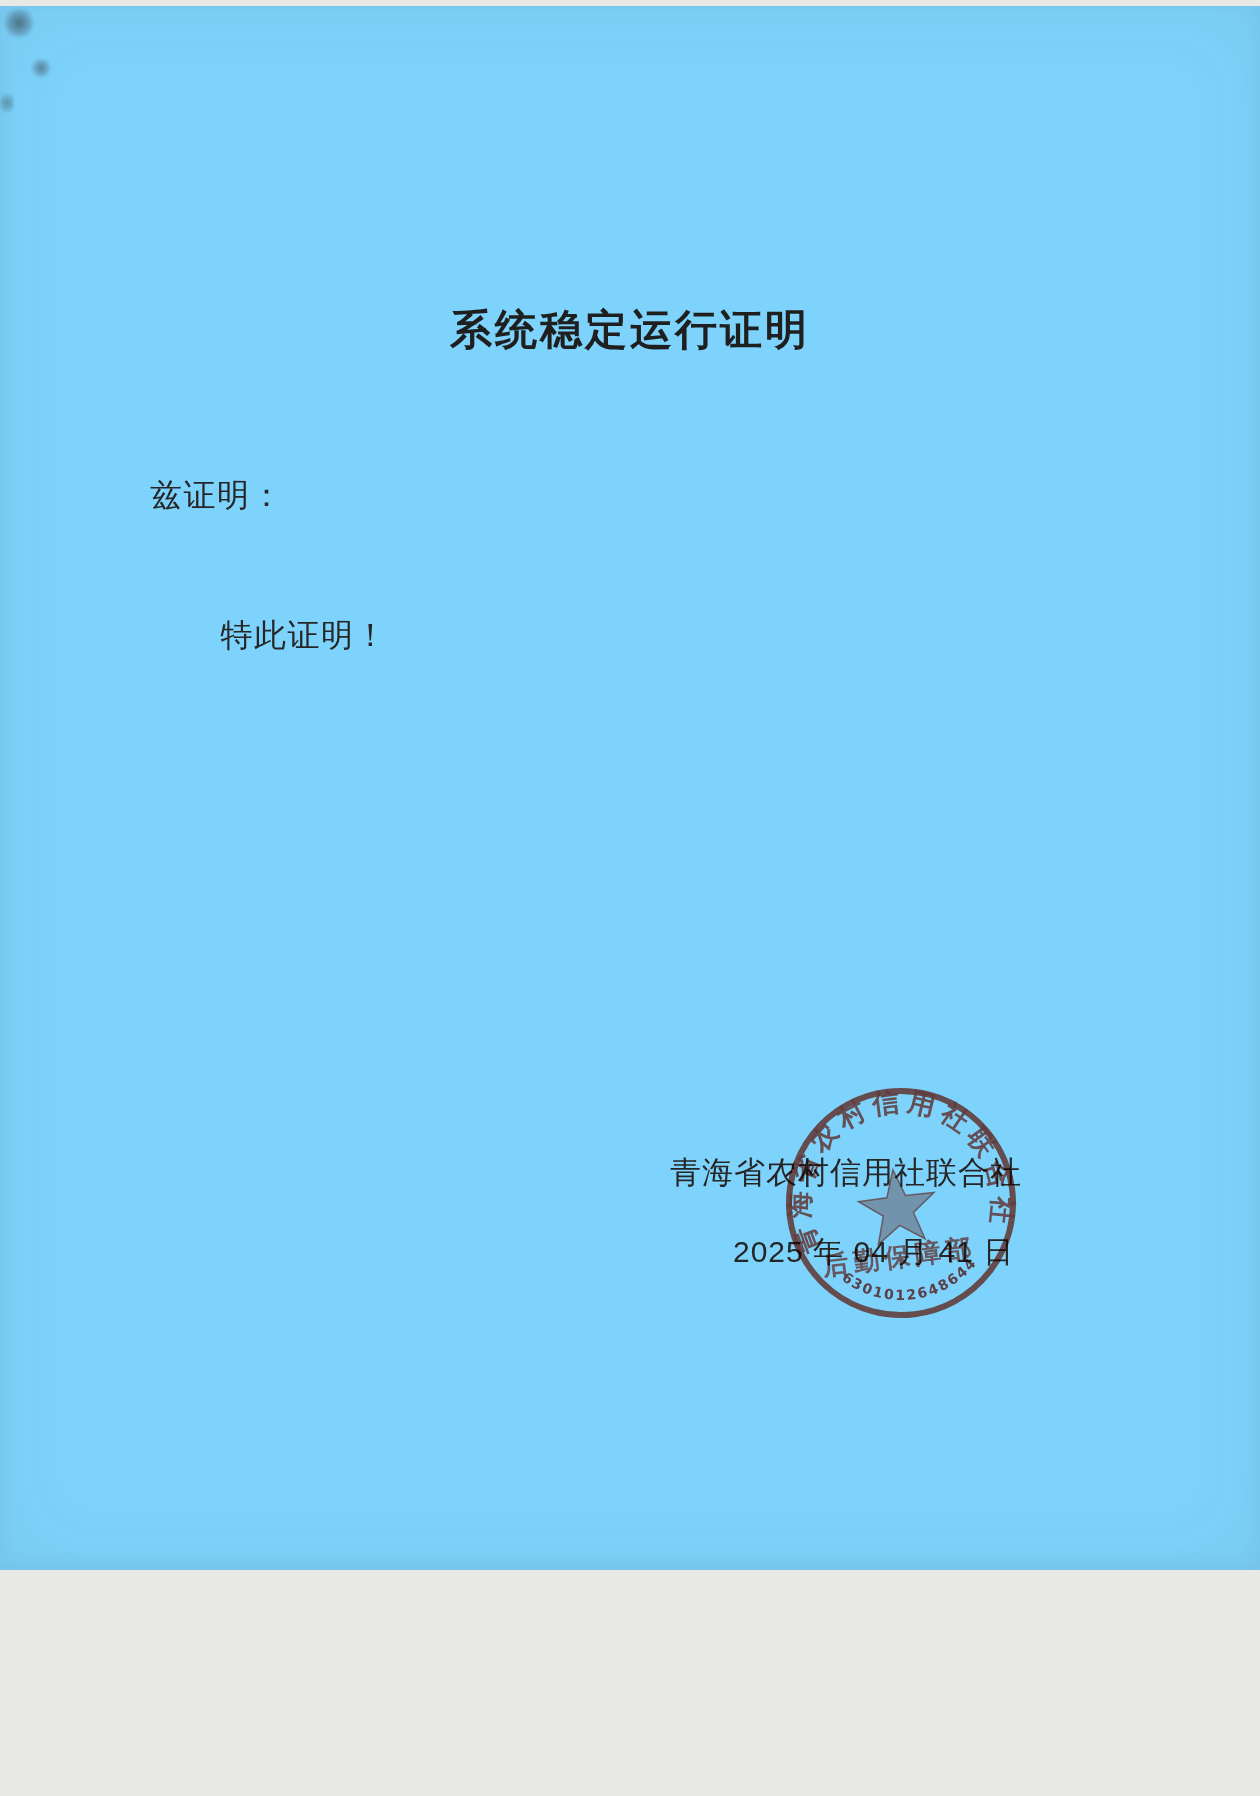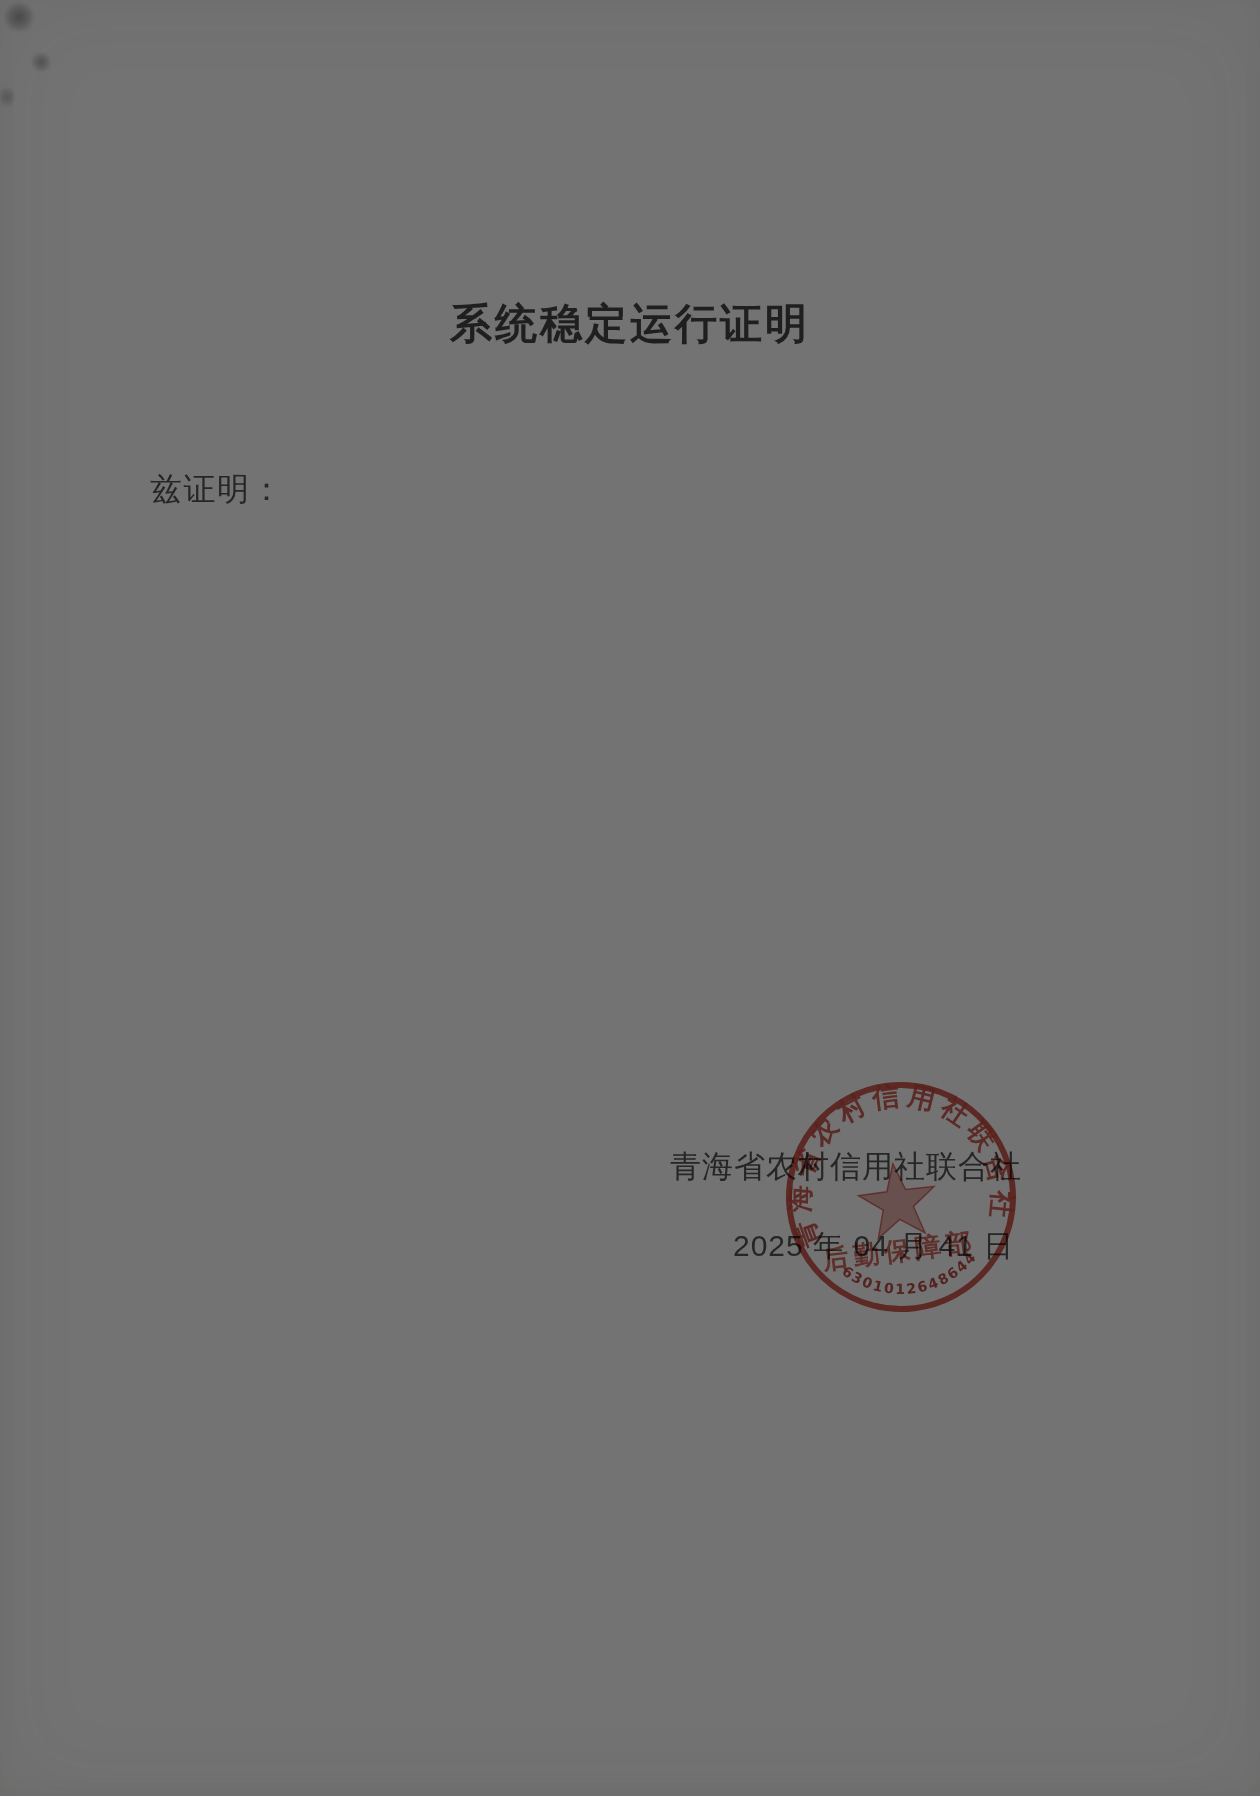--- a/index.html
+++ b/index.html
@@ -3,23 +3,23 @@
 <meta charset="utf-8">
 <style>
   html, body {
     margin: 0;
     padding: 0;
     background: #e8e8e6;
   }
   .page {
     position: relative;
     width: 1260px;
-    height: 1796px;
-    margin: 0 auto;
-    background: #737373;
+    height: 1564px;
+    margin: 6px auto;
+    background: #7dd3fc;
     box-shadow: inset 0 0 90px rgba(60,60,58,0.07), inset 0 -6px 18px rgba(60,60,58,0.06);
     overflow: hidden;
     font-family: "Liberation Serif", "DejaVu Serif", serif;
     color: #262626;
   }
   
   .smudge {
     position: absolute;
     border-radius: 50%;
     background: radial-gradient(circle, rgba(40,40,40,0.55) 0%, rgba(40,40,40,0.25) 45%, rgba(40,40,40,0) 70%);
@@ -99,20 +99,21 @@
 <div class="page">
 
   <div class="smudge s1"></div>
   <div class="smudge s2"></div>
   <div class="smudge s3"></div>
 
   <h1 class="doc-title">系统稳定运行证明</h1>
 
   <div class="content">
     <div class="salutation">兹证明：</div>
+    <p class="closing">特此证明！</p>
   </div>
 
   <div class="signer">青海省农村信用社联合社</div>
   <div class="issue-date">2025 年 04 月 41 日</div>
 
   <svg class="seal" viewBox="-125 -125 250 250" xmlns="http://www.w3.org/2000/svg">
     <defs>
       <path id="ringPath" d="M -77 50.3 A 92 92 0 1 1 77 50.3" fill="none"></path>
       <path id="codePath" d="M -65 72 A 97 97 0 0 0 65 72" fill="none"></path>
     </defs>

